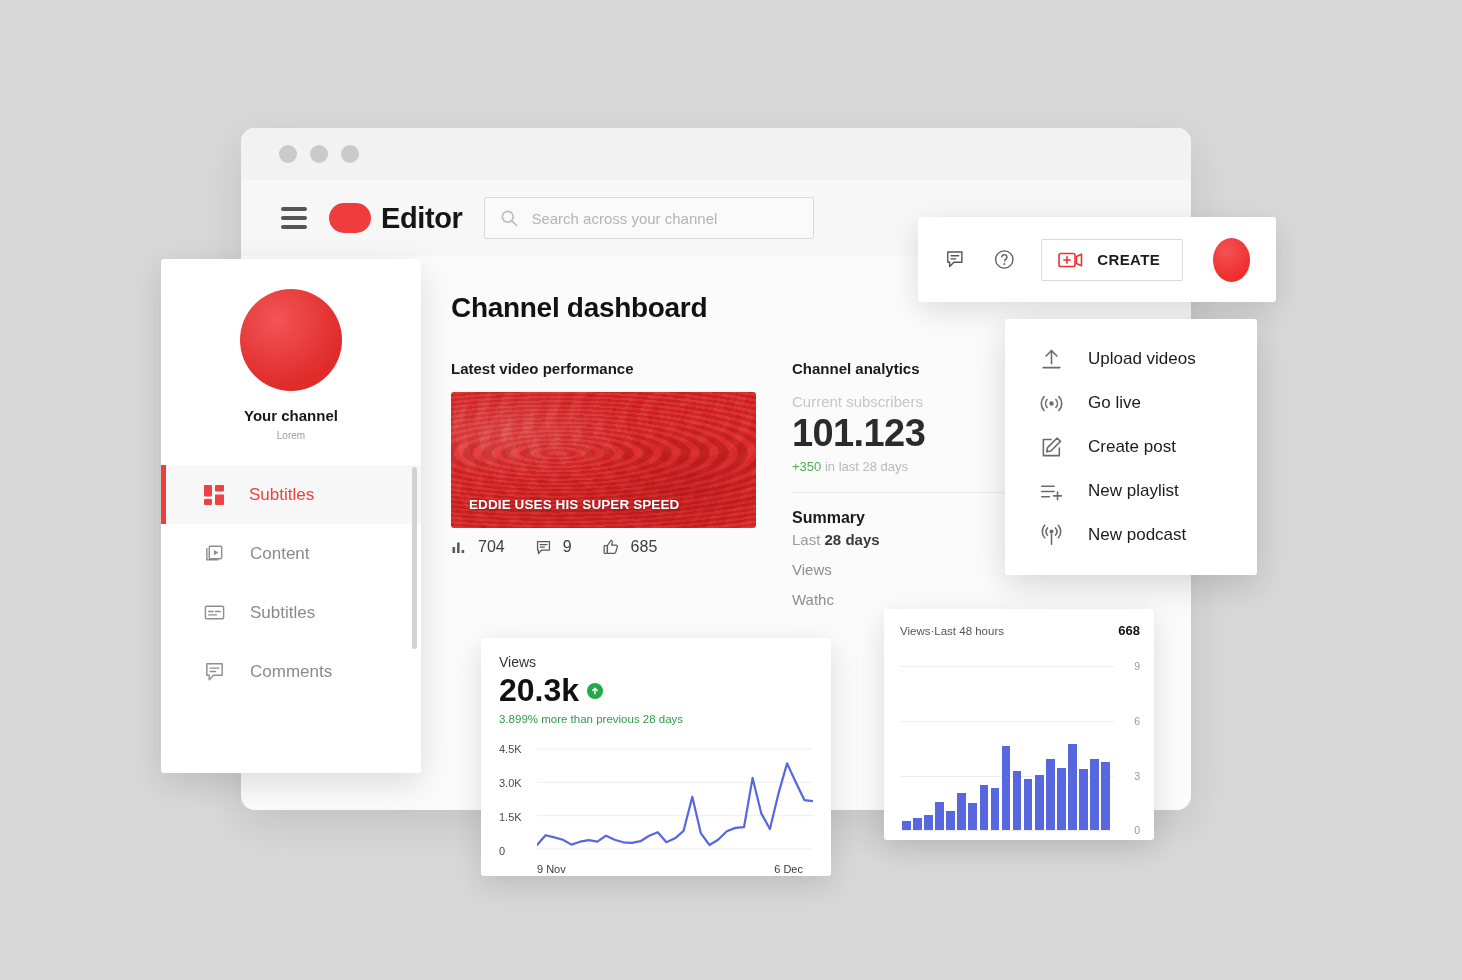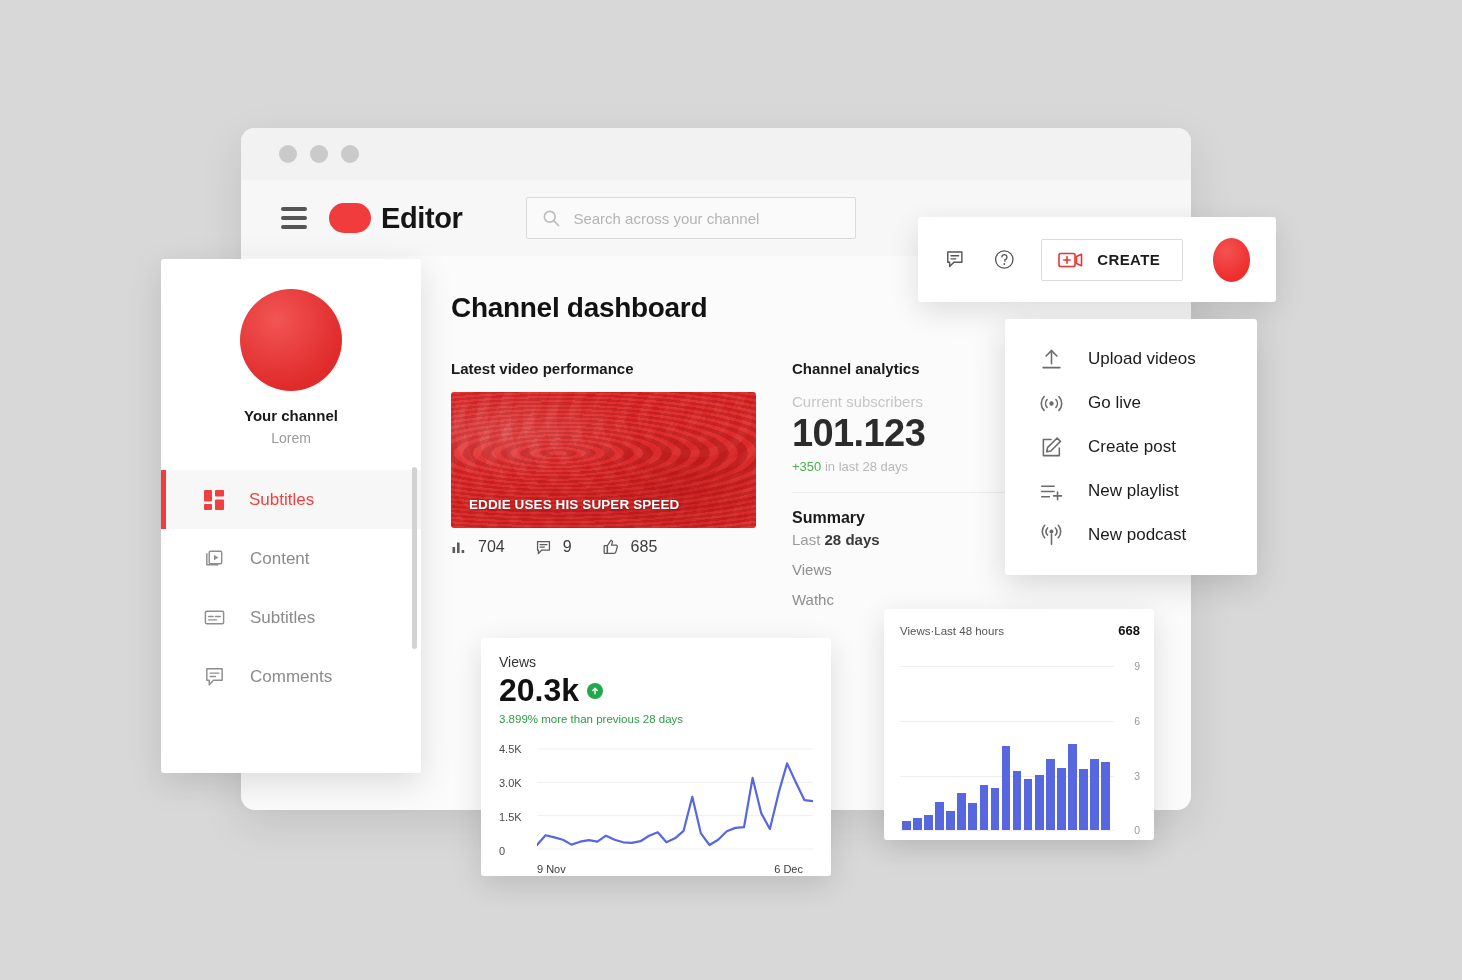--- a/index.html
+++ b/index.html
@@ -30,21 +30,21 @@
     height: 76px; background: #f7f7f7;
     display: flex; align-items: center; padding: 0 40px; gap: 22px;
     position: relative;
   }
   .hamburger { width: 26px; display: flex; flex-direction: column; gap: 5px; cursor: pointer; }
   .hamburger i { display: block; height: 4px; border-radius: 2px; background: #555; }
   .brandwrap { display: flex; align-items: center; gap: 10px; }
   .brand-logo { width: 42px; height: 30px; border-radius: 15px; background: #f03c3c; }
   .brand-name { font-size: 29px; font-weight: 700; color: #151515; letter-spacing: -.4px; }
   .searchbox {
-    margin-left: 42px; width: 330px; height: 42px;
+    width: 330px; height: 42px;
     border: 1px solid #dadada; background: #fafafa;
     border-radius: 2px; display: flex; align-items: center; gap: 12px; padding: 0 14px;
   }
   .search-ph { font-size: 15px; color: #b4b4b4; }
 
   
   .content { padding: 36px 40px 0 210px; }
   .page-title { font-size: 28px; font-weight: 700; color: #121212; letter-spacing: -.3px; }
 
   .cards { display: flex; gap: 36px; margin-top: 36px; }
@@ -94,21 +94,21 @@
     background: #fff; border-radius: 3px;
     box-shadow: 0 10px 34px rgba(0,0,0,.13);
     overflow: hidden;
   }
   .avatar-wrap { padding: 30px 0 0; text-align: center; }
   .avatar {
     width: 102px; height: 102px; border-radius: 50%; margin: 0 auto;
     background: radial-gradient(circle at 36% 30%, #f25555, #e02b2b 70%);
   }
   .ch-name { font-size: 15px; font-weight: 700; color: #181818; margin-top: 16px; }
-  .ch-sub { font-size: 14px; color: #9a9a9a; margin-top: 6px; }
+  .ch-sub { font-size: 10px; color: #9a9a9a; margin-top: 6px; }
   .navlist { margin-top: 24px; }
   .navitem {
     height: 59px; display: flex; align-items: center; gap: 24px;
     padding-left: 42px; position: relative; cursor: pointer;
   }
   .navitem.active { background: #f7f7f7; }
   .navitem.active::before {
     content: ""; position: absolute; left: 0; top: 0; bottom: 0;
     width: 5px; background: #ef3c3c;
   }

